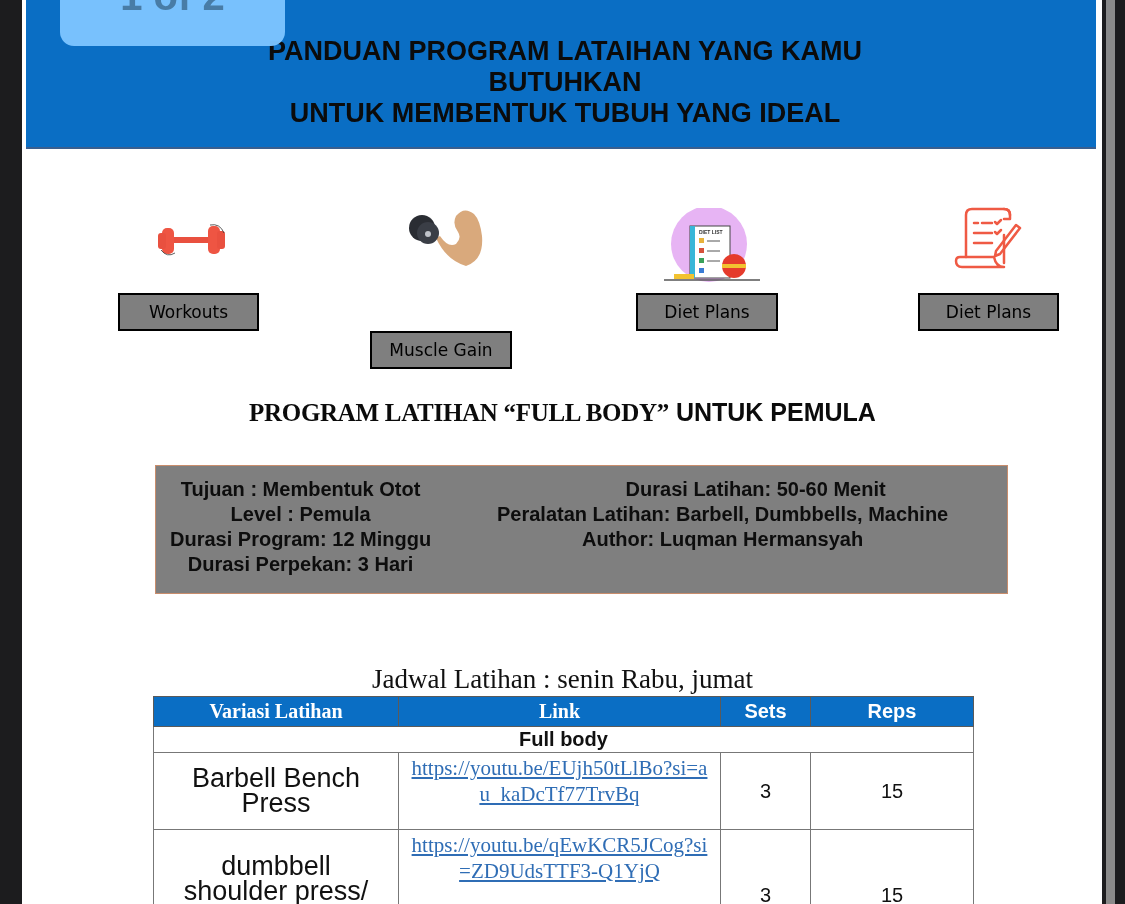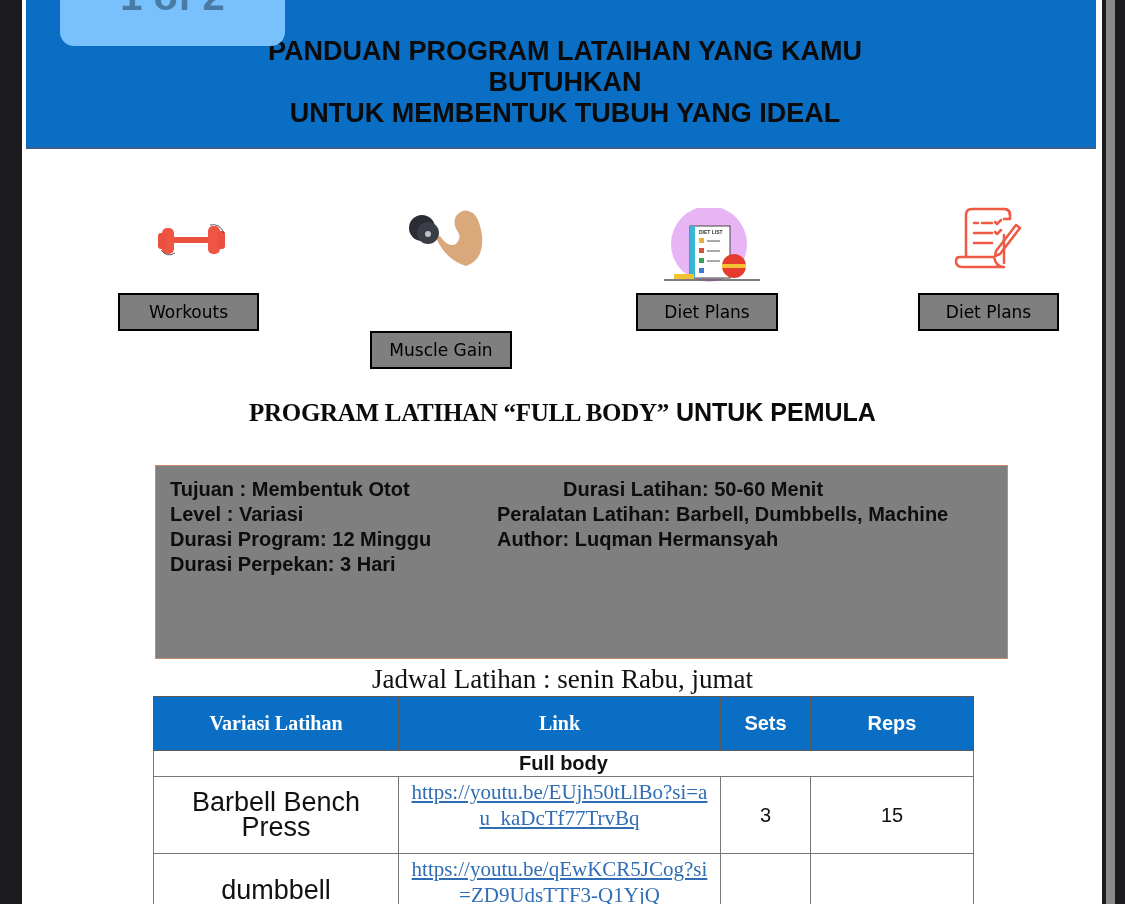--- a/index.html
+++ b/index.html
@@ -41,37 +41,37 @@
     display:flex; align-items:center; justify-content:center; box-sizing:border-box;
     cursor:pointer;
   }
   .program-title {
     position:absolute; left:0; top:398px; width:1125px; text-align:center;
     font-size:25px; font-weight:bold; color:#0b0b0b;
   }
   .program-title .serif { font-family:"Liberation Serif", serif; letter-spacing:-0.3px; }
   .program-title .sans { font-family:"Liberation Sans", sans-serif; }
   .info-box {
-    position:absolute; left:155px; top:465px; width:853px; height:194px;
+    position:absolute; left:155px; top:465px; width:853px; height:129px;
     background:#7f7f7f; border:1px solid #c98d6c; box-sizing:border-box;
-    font-weight:bold; font-size:20px; line-height:25px; color:#0d0d0d;
+    font-weight:bold; font-size:20px; line-height:25px; color:#0d0d0d;text-align:center;
   }
   .info-col { position:absolute; top:11px; }
   .info-col div { white-space:nowrap; }
   .schedule-title {
     position:absolute; left:0; top:664px; width:1125px; text-align:center;
     font-family:"Liberation Serif", serif; font-size:27px; color:#111;
   }
   table.sched {
     position:absolute; left:153px; top:696px; width:820px;
     border-collapse:collapse; table-layout:fixed;
   }
   table.sched th {
     background:#0a6ec4; color:#fff; height:29px; font-size:20px; font-weight:bold;
-    border:1px solid #5a5a5a; padding:12px;
+    border:1px solid #5a5a5a; padding:0;
   }
   table.sched th.serif { font-family:"Liberation Serif", serif; }
   table.sched td {
     border:1.5px solid #777; text-align:center; vertical-align:middle; padding:0;
     color:#111;
   }
   .group-row td { height:25px; font-weight:bold; font-size:20px; }
   .ex-name { font-family:Liberation Sans, sans-serif; font-size:27px; line-height:25px; }
   .ex-link {
     font-family:"Liberation Serif", serif; font-size:21px; line-height:26px;
@@ -158,21 +158,21 @@
   <div class="cat-btn" style="left:896px;top:293px;width:141px;">Diet Plans</div>
 
   <div class="program-title" style="left:-22px;">
     <span class="serif">PROGRAM LATIHAN “FULL BODY”</span>
     <span class="sans">UNTUK PEMULA</span>
   </div>
 
   <div class="info-box" style="left:133px;">
     <div class="info-col" style="left:14px;">
       <div>Tujuan : Membentuk Otot</div>
-      <div>Level : Variasi</div>
+      <div>Level : Pemula</div>
       <div>Durasi Program: 12 Minggu</div>
       <div>Durasi Perpekan: 3 Hari</div>
     </div>
     <div class="info-col" style="left:341px;">
       <div style="padding-left:66px;">Durasi Latihan: 50-60 Menit</div>
       <div>Peralatan Latihan: Barbell, Dumbbells, Machine</div>
       <div>Author: Luqman Hermansyah</div>
     </div>
   </div>
 

